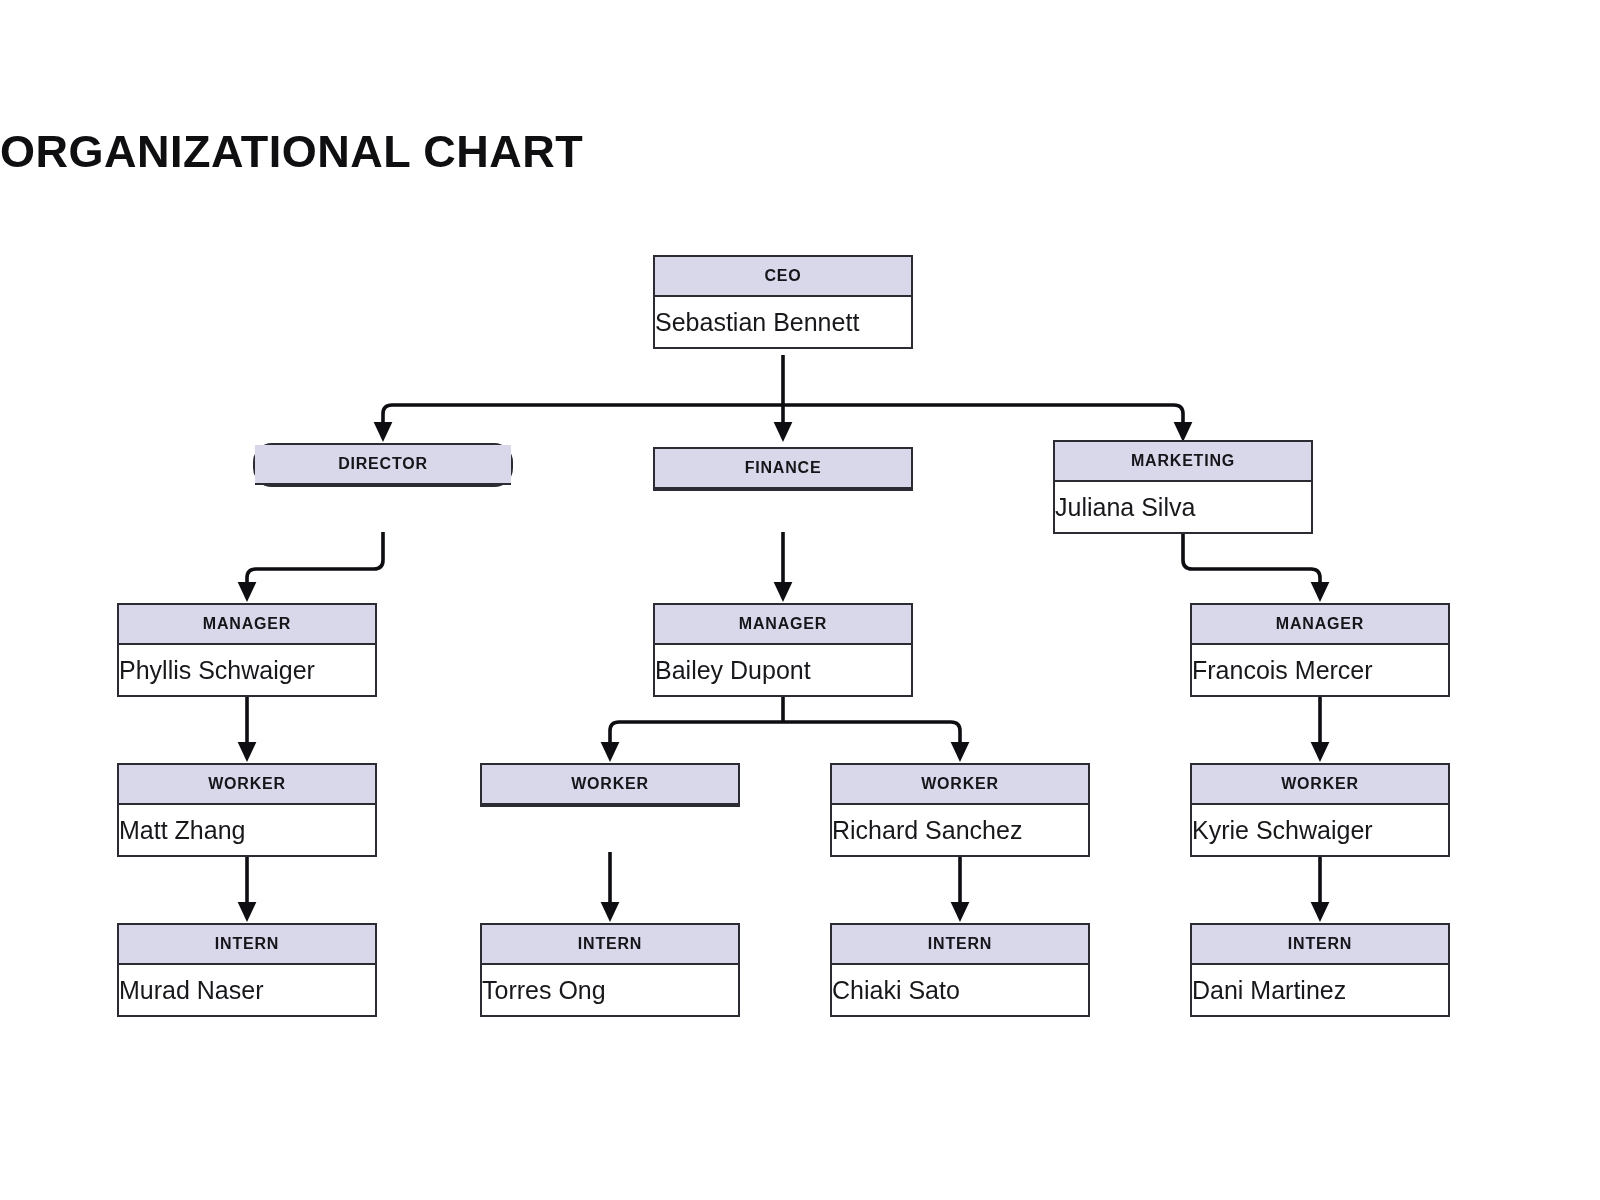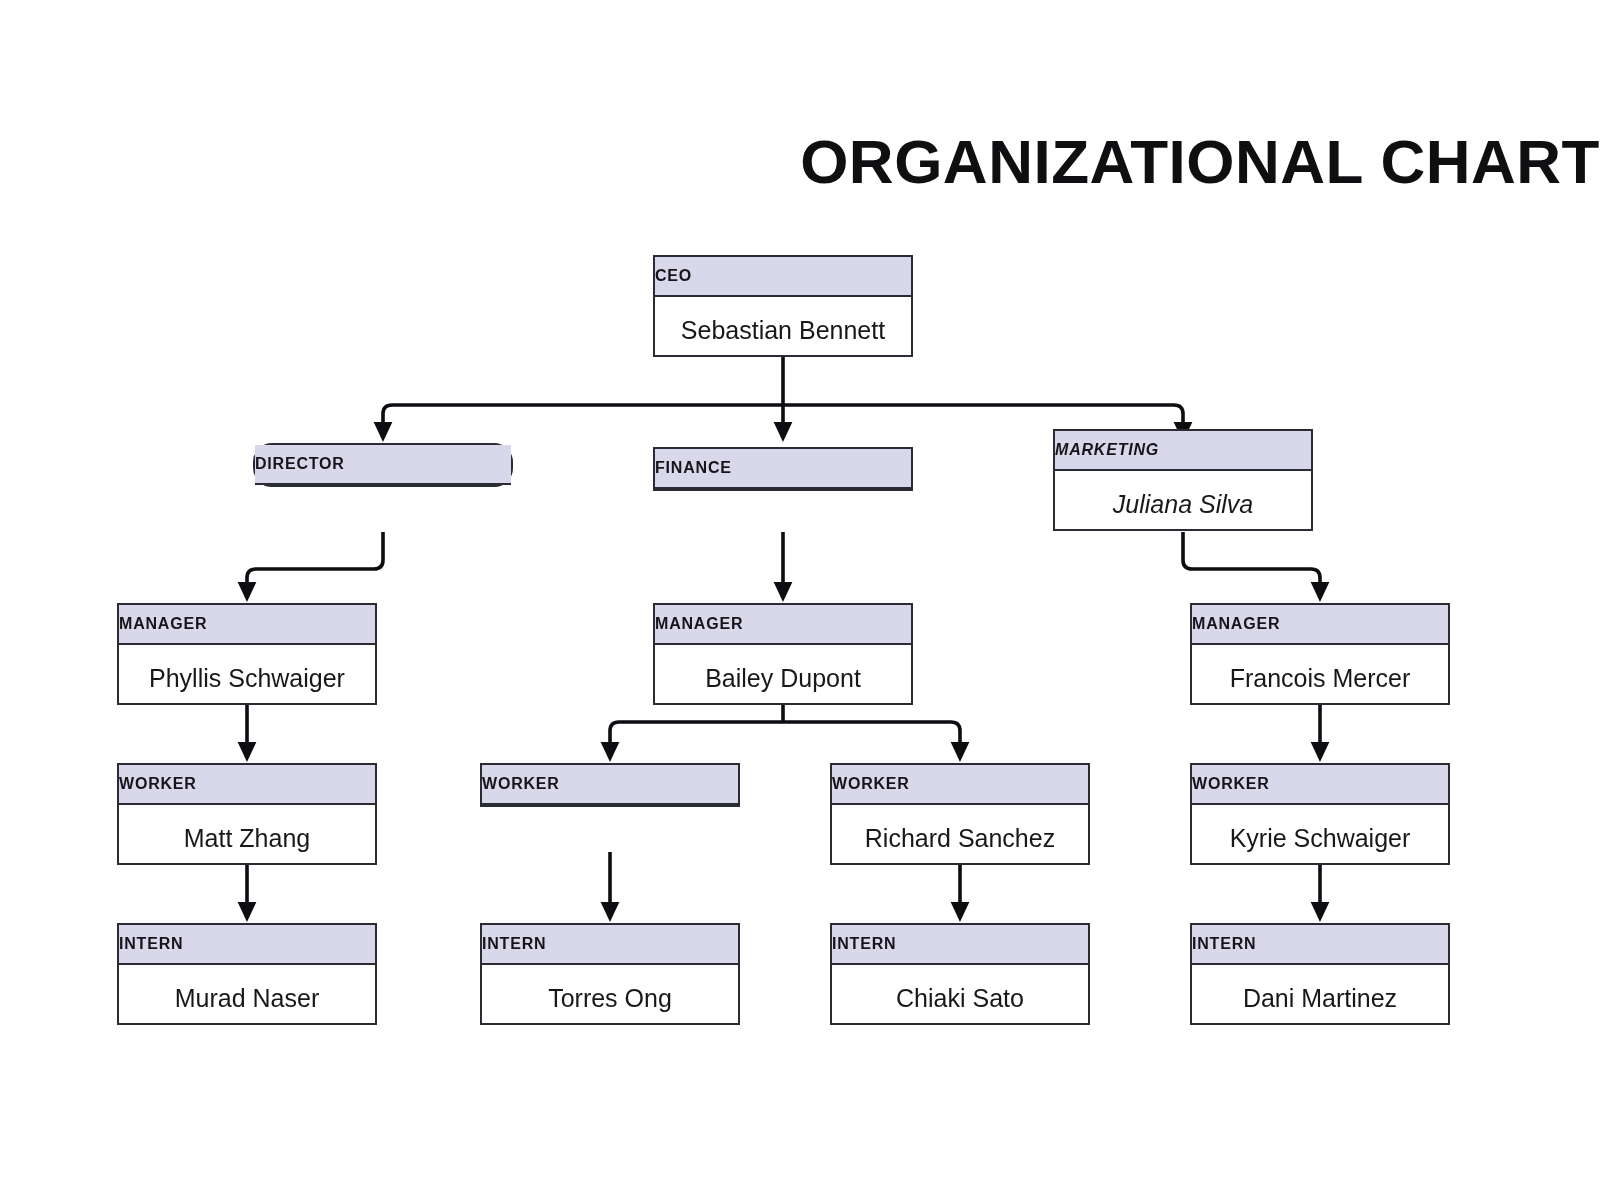--- a/index.html
+++ b/index.html
@@ -17,22 +17,22 @@
     position: relative;
     width: 1600px;
     height: 1200px;
     background: #ffffff;
   }
   #page-title {
     position: absolute;
     left: 0;
     top: 126px;
     width: 1600px;
-    text-align: right;
-    font-size: 62px;
+    text-align: left;
+    font-size: 45px;
     font-weight: 700;
     letter-spacing: 0.5px;
     color: #0f0f12;
     font-family: "Liberation Sans", sans-serif;
   }
   #connectors {
     position: absolute;
     left: 0;
     top: 0;
     width: 1600px;
@@ -42,39 +42,38 @@
   .node {
     position: absolute;
     width: 260px;
     box-sizing: border-box;
     border: 2px solid #2b2b33;
     background: #ffffff;
   }
   .node-header {
     height: 38px;
     line-height: 38px;
-    text-align: left;
+    text-align: center;
     background: #d9d7ea;
     border-bottom: 2px solid #2b2b33;
     font-size: 16px;
     font-weight: 700;
     letter-spacing: 0.8px;
     color: #15151a;
   }
   .node-body {
     height: 50px;
     line-height: 50px;
-    text-align: center;
+    text-align: left;
     background: #ffffff;
     font-size: 25px;
     font-weight: 400;
     color: #18181c;
     white-space: nowrap;
     overflow: hidden;
-    margin-top: 8px;
   }
 </style>
 </head>
 <body>
 
 <div id="canvas">
 
   <div id="page-title">ORGANIZATIONAL CHART</div>
 
   <svg id="connectors" viewBox="0 0 1600 1200" width="1600" height="1200" xmlns="http://www.w3.org/2000/svg">
@@ -115,21 +114,21 @@
     <div class="node-header">CEO</div>
     <div class="node-body">Sebastian Bennett</div>
   </div>
 
   <div class="node" style="left:253px; top:443px;border-radius:19px;">
     <div class="node-header">DIRECTOR</div>
   </div>
   <div class="node" style="left:653px; top:447px;">
     <div class="node-header">FINANCE</div>
   </div>
-  <div class="node" style="left:1053px; top:429px;font-style:italic;">
+  <div class="node" style="left:1053px; top:440px;">
     <div class="node-header">MARKETING</div>
     <div class="node-body">Juliana Silva</div>
   </div>
 
   <div class="node" style="left:117px; top:603px;">
     <div class="node-header">MANAGER</div>
     <div class="node-body">Phyllis Schwaiger</div>
   </div>
   <div class="node" style="left:653px; top:603px;">
     <div class="node-header">MANAGER</div>

